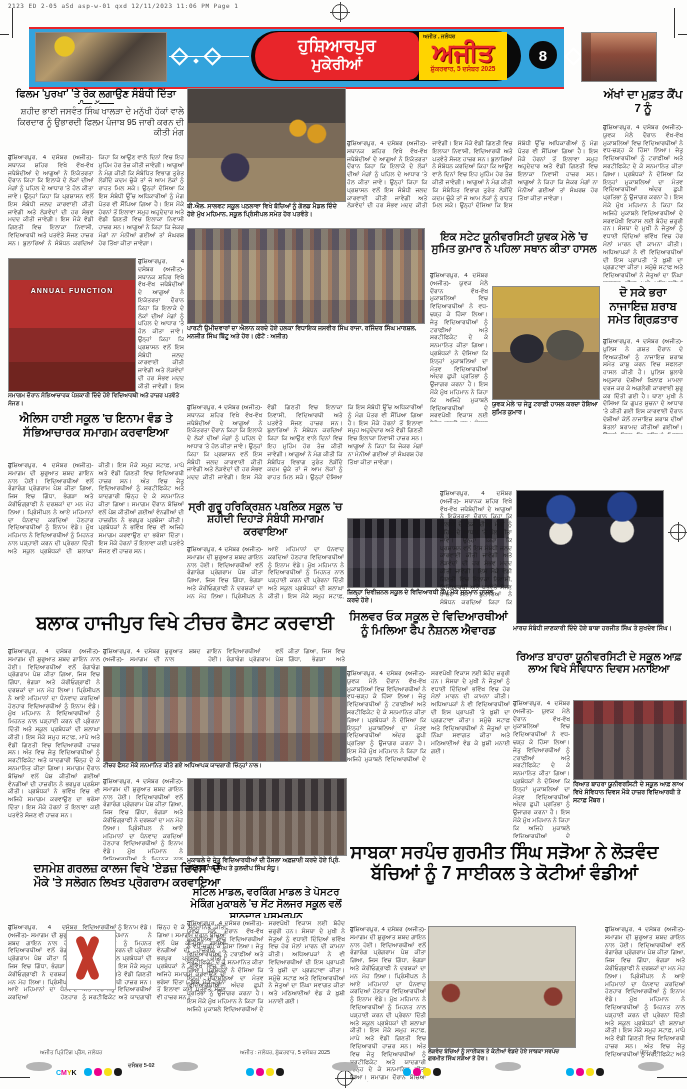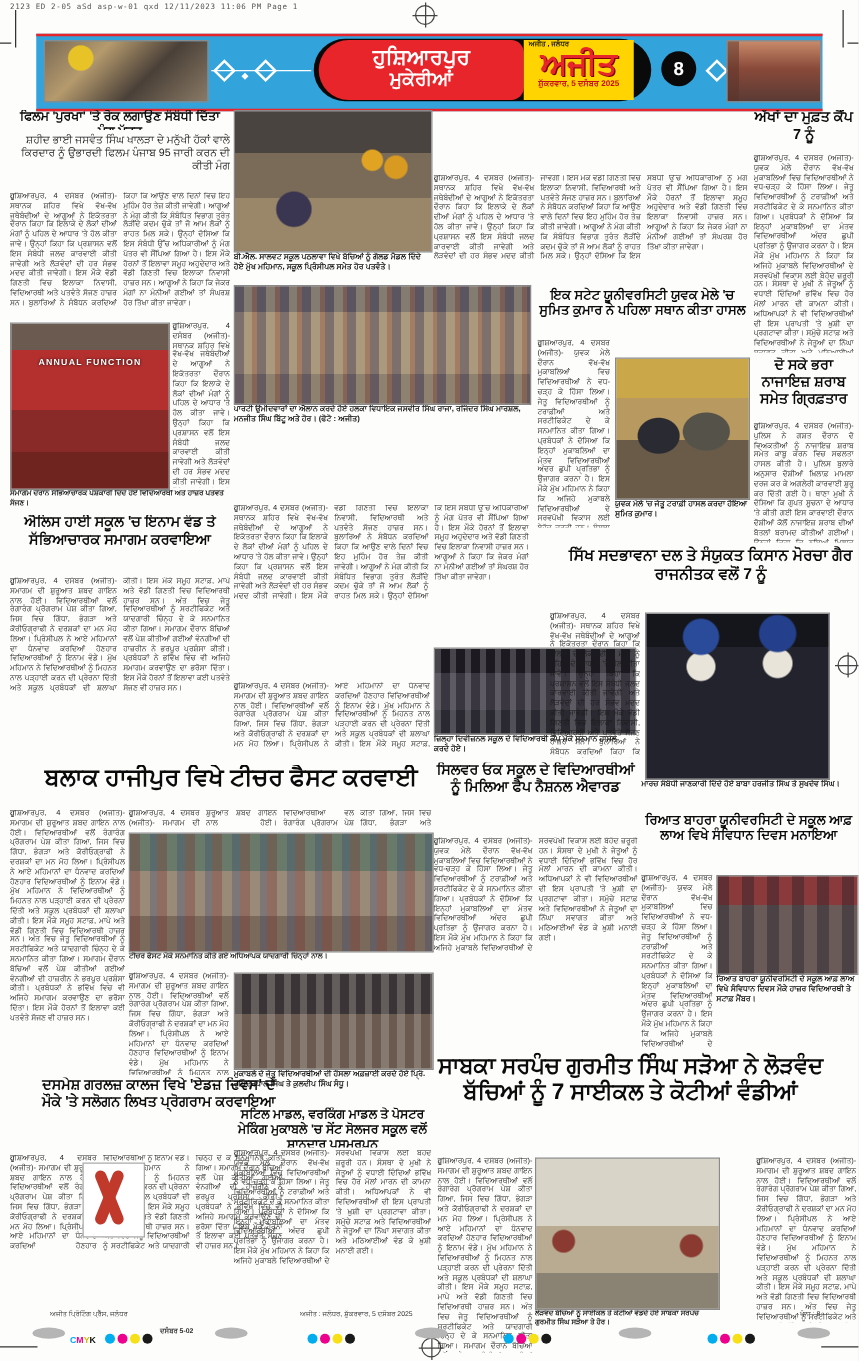--- a/index.html
+++ b/index.html
@@ -95,21 +95,21 @@
   <div class="abs regmark" style="left:332px;top:4px;"></div>
   <div class="abs regmark" style="left:670px;top:524px;"></div>
   <div class="abs regmark" style="left:337px;top:1070px;"></div>
   <div class="abs crop" style="left:12px;top:8px;width:1px;height:30px;"></div>
   <div class="abs crop" style="left:0;top:34px;width:9px;height:1px;"></div>
   <div class="abs crop" style="left:674px;top:8px;width:1px;height:30px;"></div>
   <div class="abs crop" style="left:678px;top:34px;width:9px;height:1px;"></div>
   <div class="abs crop" style="left:0;top:1077px;width:30px;height:1px;"></div>
   <div class="abs crop" style="left:657px;top:1077px;width:30px;height:1px;"></div>
 
-  <div class="abs mast" style="left:29px;top:27px;width:629px;height:58px;">
+  <div class="abs mast" style="left:29px;top:27px;width:535px;height:58px;">
     <div class="abs ph ph-street" style="left:6px;top:3px;width:130px;height:48px;"></div>
     <div class="abs" style="left:140px;top:3px;width:80px;height:48px;">
       <span class="dline"></span>
       <span class="dmd" style="margin-top:18px;"></span><span class="dmd s" style="margin-top:21px;"></span><span class="dmd" style="margin-top:18px;"></span>
     </div>
     <div class="abs" style="left:222px;top:2px;width:270px;height:50px;background:#0a0a0a;border-radius:25px;"></div>
     <div class="abs redpill" style="left:226px;top:3px;width:164px;height:48px;">
       <div style="font-size:17px;margin-top:5px;">ਹੁਸ਼ਿਆਰਪੁਰ</div>
       <div style="font-size:15px;">ਮੁਕੇਰੀਆਂ</div>
     </div>
@@ -152,26 +152,26 @@
   <div class="abs b cols3" style="left:187px;top:404px;width:236px;height:94px;">ਹੁਸ਼ਿਆਰਪੁਰ, 4 ਦਸੰਬਰ (ਅਜੀਤ)- ਸਥਾਨਕ ਸ਼ਹਿਰ ਵਿਖੇ ਵੱਖ-ਵੱਖ ਜਥੇਬੰਦੀਆਂ ਦੇ ਆਗੂਆਂ ਨੇ ਇਕੱਤਰਤਾ ਦੌਰਾਨ ਕਿਹਾ ਕਿ ਇਲਾਕੇ ਦੇ ਲੋਕਾਂ ਦੀਆਂ ਮੰਗਾਂ ਨੂੰ ਪਹਿਲ ਦੇ ਆਧਾਰ 'ਤੇ ਹੱਲ ਕੀਤਾ ਜਾਵੇ। ਉਨ੍ਹਾਂ ਕਿਹਾ ਕਿ ਪ੍ਰਸ਼ਾਸਨ ਵਲੋਂ ਇਸ ਸੰਬੰਧੀ ਜਲਦ ਕਾਰਵਾਈ ਕੀਤੀ ਜਾਵੇਗੀ ਅਤੇ ਲੋੜਵੰਦਾਂ ਦੀ ਹਰ ਸੰਭਵ ਮਦਦ ਕੀਤੀ ਜਾਵੇਗੀ। ਇਸ ਮੌਕੇ ਵੱਡੀ ਗਿਣਤੀ ਵਿਚ ਇਲਾਕਾ ਨਿਵਾਸੀ, ਵਿਦਿਆਰਥੀ ਅਤੇ ਪਤਵੰਤੇ ਸੱਜਣ ਹਾਜ਼ਰ ਸਨ। ਬੁਲਾਰਿਆਂ ਨੇ ਸੰਬੋਧਨ ਕਰਦਿਆਂ ਕਿਹਾ ਕਿ ਆਉਣ ਵਾਲੇ ਦਿਨਾਂ ਵਿਚ ਇਹ ਮੁਹਿੰਮ ਹੋਰ ਤੇਜ਼ ਕੀਤੀ ਜਾਵੇਗੀ। ਆਗੂਆਂ ਨੇ ਮੰਗ ਕੀਤੀ ਕਿ ਸੰਬੰਧਿਤ ਵਿਭਾਗ ਤੁਰੰਤ ਲੋੜੀਂਦੇ ਕਦਮ ਚੁੱਕੇ ਤਾਂ ਜੋ ਆਮ ਲੋਕਾਂ ਨੂੰ ਰਾਹਤ ਮਿਲ ਸਕੇ। ਉਨ੍ਹਾਂ ਦੱਸਿਆ ਕਿ ਇਸ ਸੰਬੰਧੀ ਉੱਚ ਅਧਿਕਾਰੀਆਂ ਨੂੰ ਮੰਗ ਪੱਤਰ ਵੀ ਸੌਂਪਿਆ ਗਿਆ ਹੈ। ਇਸ ਮੌਕੇ ਹੋਰਨਾਂ ਤੋਂ ਇਲਾਵਾ ਸਮੂਹ ਅਹੁਦੇਦਾਰ ਅਤੇ ਵੱਡੀ ਗਿਣਤੀ ਵਿਚ ਇਲਾਕਾ ਨਿਵਾਸੀ ਹਾਜ਼ਰ ਸਨ। ਆਗੂਆਂ ਨੇ ਕਿਹਾ ਕਿ ਜੇਕਰ ਮੰਗਾਂ ਨਾ ਮੰਨੀਆਂ ਗਈਆਂ ਤਾਂ ਸੰਘਰਸ਼ ਹੋਰ ਤਿੱਖਾ ਕੀਤਾ ਜਾਵੇਗਾ।</div>
 
   <div class="abs h" style="left:430px;top:230px;width:168px;height:40px;font-size:10.5px;">ਇਕ ਸਟੇਟ ਯੂਨੀਵਰਸਿਟੀ ਯੁਵਕ ਮੇਲੇ 'ਚ ਸੁਮਿਤ ਕੁਮਾਰ ਨੇ ਪਹਿਲਾ ਸਥਾਨ ਕੀਤਾ ਹਾਸਲ</div>
   <div class="abs b" style="left:430px;top:272px;width:58px;height:150px;">ਹੁਸ਼ਿਆਰਪੁਰ, 4 ਦਸੰਬਰ (ਅਜੀਤ)- ਯੁਵਕ ਮੇਲੇ ਦੌਰਾਨ ਵੱਖ-ਵੱਖ ਮੁਕਾਬਲਿਆਂ ਵਿਚ ਵਿਦਿਆਰਥੀਆਂ ਨੇ ਵਧ-ਚੜ੍ਹ ਕੇ ਹਿੱਸਾ ਲਿਆ। ਜੇਤੂ ਵਿਦਿਆਰਥੀਆਂ ਨੂੰ ਟਰਾਫ਼ੀਆਂ ਅਤੇ ਸਰਟੀਫਿਕੇਟ ਦੇ ਕੇ ਸਨਮਾਨਿਤ ਕੀਤਾ ਗਿਆ। ਪ੍ਰਬੰਧਕਾਂ ਨੇ ਦੱਸਿਆ ਕਿ ਇਨ੍ਹਾਂ ਮੁਕਾਬਲਿਆਂ ਦਾ ਮੰਤਵ ਵਿਦਿਆਰਥੀਆਂ ਅੰਦਰ ਛੁਪੀ ਪ੍ਰਤਿਭਾ ਨੂੰ ਉਜਾਗਰ ਕਰਨਾ ਹੈ। ਇਸ ਮੌਕੇ ਮੁੱਖ ਮਹਿਮਾਨ ਨੇ ਕਿਹਾ ਕਿ ਅਜਿਹੇ ਮੁਕਾਬਲੇ ਵਿਦਿਆਰਥੀਆਂ ਦੇ ਸਰਵਪੱਖੀ ਵਿਕਾਸ ਲਈ ਬੇਹੱਦ ਜ਼ਰੂਰੀ ਹਨ। ਸੰਸਥਾ ਦੇ ਮੁਖੀ ਨੇ ਜੇਤੂਆਂ ਨੂੰ ਵਧਾਈ ਦਿੰਦਿਆਂ ਭਵਿੱਖ ਵਿਚ ਹੋਰ ਮੱਲਾਂ ਮਾਰਨ ਦੀ ਕਾਮਨਾ ਕੀਤੀ। ਅਧਿਆਪਕਾਂ ਨੇ ਵੀ ਵਿਦਿਆਰਥੀਆਂ ਦੀ ਇਸ ਪ੍ਰਾਪਤੀ 'ਤੇ ਖ਼ੁਸ਼ੀ ਦਾ ਪ੍ਰਗਟਾਵਾ ਕੀਤਾ। ਸਮੁੱਚੇ ਸਟਾਫ਼ ਅਤੇ ਵਿਦਿਆਰਥੀਆਂ ਨੇ ਜੇਤੂਆਂ ਦਾ ਨਿੱਘਾ ਸਵਾਗਤ ਕੀਤਾ ਅਤੇ ਮਠਿਆਈਆਂ ਵੰਡ ਕੇ ਖ਼ੁਸ਼ੀ ਮਨਾਈ ਗਈ।</div>
   <div class="abs ph ph-trophy" style="left:492px;top:286px;width:106px;height:112px;"></div>
   <div class="abs c" style="left:492px;top:400px;width:106px;height:22px;">ਯੁਵਕ ਮੇਲੇ 'ਚ ਜੇਤੂ ਟਰਾਫ਼ੀ ਹਾਸਲ ਕਰਦਾ ਹੋਇਆ ਸੁਮਿਤ ਕੁਮਾਰ।</div>
 
   <div class="abs h" style="left:8px;top:412px;width:176px;height:48px;font-size:11.5px;">ਐਲਿਸ ਹਾਈ ਸਕੂਲ 'ਚ ਇਨਾਮ ਵੰਡ ਤੇ ਸੱਭਿਆਚਾਰਕ ਸਮਾਗਮ ਕਰਵਾਇਆ</div>
   <div class="abs b cols2" style="left:8px;top:462px;width:176px;height:146px;">ਹੁਸ਼ਿਆਰਪੁਰ, 4 ਦਸੰਬਰ (ਅਜੀਤ)- ਸਮਾਗਮ ਦੀ ਸ਼ੁਰੂਆਤ ਸ਼ਬਦ ਗਾਇਨ ਨਾਲ ਹੋਈ। ਵਿਦਿਆਰਥੀਆਂ ਵਲੋਂ ਰੰਗਾਰੰਗ ਪ੍ਰੋਗਰਾਮ ਪੇਸ਼ ਕੀਤਾ ਗਿਆ, ਜਿਸ ਵਿਚ ਗਿੱਧਾ, ਭੰਗੜਾ ਅਤੇ ਕੋਰੀਓਗ੍ਰਾਫੀ ਨੇ ਦਰਸ਼ਕਾਂ ਦਾ ਮਨ ਮੋਹ ਲਿਆ। ਪ੍ਰਿੰਸੀਪਲ ਨੇ ਆਏ ਮਹਿਮਾਨਾਂ ਦਾ ਧੰਨਵਾਦ ਕਰਦਿਆਂ ਹੋਣਹਾਰ ਵਿਦਿਆਰਥੀਆਂ ਨੂੰ ਇਨਾਮ ਵੰਡੇ। ਮੁੱਖ ਮਹਿਮਾਨ ਨੇ ਵਿਦਿਆਰਥੀਆਂ ਨੂੰ ਮਿਹਨਤ ਨਾਲ ਪੜ੍ਹਾਈ ਕਰਨ ਦੀ ਪ੍ਰੇਰਨਾ ਦਿੱਤੀ ਅਤੇ ਸਕੂਲ ਪ੍ਰਬੰਧਕਾਂ ਦੀ ਸ਼ਲਾਘਾ ਕੀਤੀ। ਇਸ ਮੌਕੇ ਸਮੂਹ ਸਟਾਫ਼, ਮਾਪੇ ਅਤੇ ਵੱਡੀ ਗਿਣਤੀ ਵਿਚ ਵਿਦਿਆਰਥੀ ਹਾਜ਼ਰ ਸਨ। ਅੰਤ ਵਿਚ ਜੇਤੂ ਵਿਦਿਆਰਥੀਆਂ ਨੂੰ ਸਰਟੀਫਿਕੇਟ ਅਤੇ ਯਾਦਗਾਰੀ ਚਿੰਨ੍ਹ ਦੇ ਕੇ ਸਨਮਾਨਿਤ ਕੀਤਾ ਗਿਆ। ਸਮਾਗਮ ਦੌਰਾਨ ਬੱਚਿਆਂ ਵਲੋਂ ਪੇਸ਼ ਕੀਤੀਆਂ ਗਈਆਂ ਵੰਨਗੀਆਂ ਦੀ ਹਾਜ਼ਰੀਨ ਨੇ ਭਰਪੂਰ ਪ੍ਰਸ਼ੰਸਾ ਕੀਤੀ। ਪ੍ਰਬੰਧਕਾਂ ਨੇ ਭਵਿੱਖ ਵਿਚ ਵੀ ਅਜਿਹੇ ਸਮਾਗਮ ਕਰਵਾਉਣ ਦਾ ਭਰੋਸਾ ਦਿੱਤਾ। ਇਸ ਮੌਕੇ ਹੋਰਨਾਂ ਤੋਂ ਇਲਾਵਾ ਕਈ ਪਤਵੰਤੇ ਸੱਜਣ ਵੀ ਹਾਜ਼ਰ ਸਨ।</div>
 
+  <div class="abs h" style="left:187px;top:500px;width:157px;height:44px;font-size:10.5px;">ਸ੍ਰੀ ਗੁਰੂ ਹਰਿਕ੍ਰਿਸ਼ਨ ਪਬਲਿਕ ਸਕੂਲ 'ਚ ਸ਼ਹੀਦੀ ਦਿਹਾੜੇ ਸੰਬੰਧੀ ਸਮਾਗਮ ਕਰਵਾਇਆ</div>
   <div class="abs b cols2" style="left:187px;top:546px;width:157px;height:62px;">ਹੁਸ਼ਿਆਰਪੁਰ, 4 ਦਸੰਬਰ (ਅਜੀਤ)- ਸਮਾਗਮ ਦੀ ਸ਼ੁਰੂਆਤ ਸ਼ਬਦ ਗਾਇਨ ਨਾਲ ਹੋਈ। ਵਿਦਿਆਰਥੀਆਂ ਵਲੋਂ ਰੰਗਾਰੰਗ ਪ੍ਰੋਗਰਾਮ ਪੇਸ਼ ਕੀਤਾ ਗਿਆ, ਜਿਸ ਵਿਚ ਗਿੱਧਾ, ਭੰਗੜਾ ਅਤੇ ਕੋਰੀਓਗ੍ਰਾਫੀ ਨੇ ਦਰਸ਼ਕਾਂ ਦਾ ਮਨ ਮੋਹ ਲਿਆ। ਪ੍ਰਿੰਸੀਪਲ ਨੇ ਆਏ ਮਹਿਮਾਨਾਂ ਦਾ ਧੰਨਵਾਦ ਕਰਦਿਆਂ ਹੋਣਹਾਰ ਵਿਦਿਆਰਥੀਆਂ ਨੂੰ ਇਨਾਮ ਵੰਡੇ। ਮੁੱਖ ਮਹਿਮਾਨ ਨੇ ਵਿਦਿਆਰਥੀਆਂ ਨੂੰ ਮਿਹਨਤ ਨਾਲ ਪੜ੍ਹਾਈ ਕਰਨ ਦੀ ਪ੍ਰੇਰਨਾ ਦਿੱਤੀ ਅਤੇ ਸਕੂਲ ਪ੍ਰਬੰਧਕਾਂ ਦੀ ਸ਼ਲਾਘਾ ਕੀਤੀ। ਇਸ ਮੌਕੇ ਸਮੂਹ ਸਟਾਫ਼, ਮਾਪੇ ਅਤੇ ਵੱਡੀ ਗਿਣਤੀ ਵਿਚ ਵਿਦਿਆਰਥੀ ਹਾਜ਼ਰ ਸਨ। ਅੰਤ ਵਿਚ ਜੇਤੂ ਵਿਦਿਆਰਥੀਆਂ ਨੂੰ ਸਰਟੀਫਿਕੇਟ ਅਤੇ ਯਾਦਗਾਰੀ ਚਿੰਨ੍ਹ ਦੇ ਕੇ ਸਨਮਾਨਿਤ ਕੀਤਾ ਗਿਆ। ਸਮਾਗਮ ਦੌਰਾਨ ਬੱਚਿਆਂ ਵਲੋਂ ਪੇਸ਼ ਕੀਤੀਆਂ ਗਈਆਂ ਵੰਨਗੀਆਂ ਦੀ ਹਾਜ਼ਰੀਨ ਨੇ ਭਰਪੂਰ ਪ੍ਰਸ਼ੰਸਾ ਕੀਤੀ। ਪ੍ਰਬੰਧਕਾਂ ਨੇ ਭਵਿੱਖ ਵਿਚ ਵੀ ਅਜਿਹੇ ਸਮਾਗਮ ਕਰਵਾਉਣ ਦਾ ਭਰੋਸਾ ਦਿੱਤਾ। ਇਸ ਮੌਕੇ ਹੋਰਨਾਂ ਤੋਂ ਇਲਾਵਾ ਕਈ ਪਤਵੰਤੇ ਸੱਜਣ ਵੀ ਹਾਜ਼ਰ ਸਨ।</div>
 
   <div class="abs ph ph-stage" style="left:347px;top:518px;width:160px;height:68px;"></div>
   <div class="abs c" style="left:347px;top:588px;width:160px;height:20px;">ਜ਼ਿਲ੍ਹਾ ਦਿਵੀਜ਼ਨਲ ਸਕੂਲ ਦੇ ਵਿਦਿਆਰਥੀ ਕੈਂਪ ਮੌਕੇ ਸਨਮਾਨ ਹਾਸਲ ਕਰਦੇ ਹੋਏ।</div>
 
-  <div class="abs h" style="left:452px;top:437px;width:233px;height:50px;font-size:12.5px;">ਸਿੱਖ ਸਦਭਾਵਨਾ ਦਲ ਤੇ ਸੰਯੁਕਤ ਕਿਸਾਨ ਮੋਰਚਾ ਗੈਰ ਰਾਜਨੀਤਕ ਵਲੋਂ 7 ਨੂੰ</div>
   <div class="abs b" style="left:440px;top:490px;width:72px;height:116px;">ਹੁਸ਼ਿਆਰਪੁਰ, 4 ਦਸੰਬਰ (ਅਜੀਤ)- ਸਥਾਨਕ ਸ਼ਹਿਰ ਵਿਖੇ ਵੱਖ-ਵੱਖ ਜਥੇਬੰਦੀਆਂ ਦੇ ਆਗੂਆਂ ਨੇ ਇਕੱਤਰਤਾ ਦੌਰਾਨ ਕਿਹਾ ਕਿ ਇਲਾਕੇ ਦੇ ਲੋਕਾਂ ਦੀਆਂ ਮੰਗਾਂ ਨੂੰ ਪਹਿਲ ਦੇ ਆਧਾਰ 'ਤੇ ਹੱਲ ਕੀਤਾ ਜਾਵੇ। ਉਨ੍ਹਾਂ ਕਿਹਾ ਕਿ ਪ੍ਰਸ਼ਾਸਨ ਵਲੋਂ ਇਸ ਸੰਬੰਧੀ ਜਲਦ ਕਾਰਵਾਈ ਕੀਤੀ ਜਾਵੇਗੀ ਅਤੇ ਲੋੜਵੰਦਾਂ ਦੀ ਹਰ ਸੰਭਵ ਮਦਦ ਕੀਤੀ ਜਾਵੇਗੀ। ਇਸ ਮੌਕੇ ਵੱਡੀ ਗਿਣਤੀ ਵਿਚ ਇਲਾਕਾ ਨਿਵਾਸੀ, ਵਿਦਿਆਰਥੀ ਅਤੇ ਪਤਵੰਤੇ ਸੱਜਣ ਹਾਜ਼ਰ ਸਨ। ਬੁਲਾਰਿਆਂ ਨੇ ਸੰਬੋਧਨ ਕਰਦਿਆਂ ਕਿਹਾ ਕਿ ਆਉਣ ਵਾਲੇ ਦਿਨਾਂ ਵਿਚ ਇਹ ਮੁਹਿੰਮ ਹੋਰ ਤੇਜ਼ ਕੀਤੀ ਜਾਵੇਗੀ। ਆਗੂਆਂ ਨੇ ਮੰਗ ਕੀਤੀ ਕਿ ਸੰਬੰਧਿਤ ਵਿਭਾਗ ਤੁਰੰਤ ਲੋੜੀਂਦੇ ਕਦਮ ਚੁੱਕੇ ਤਾਂ ਜੋ ਆਮ ਲੋਕਾਂ ਨੂੰ ਰਾਹਤ ਮਿਲ ਸਕੇ। ਉਨ੍ਹਾਂ ਦੱਸਿਆ ਕਿ ਇਸ ਸੰਬੰਧੀ ਉੱਚ ਅਧਿਕਾਰੀਆਂ ਨੂੰ ਮੰਗ ਪੱਤਰ ਵੀ ਸੌਂਪਿਆ ਗਿਆ ਹੈ। ਇਸ ਮੌਕੇ ਹੋਰਨਾਂ ਤੋਂ ਇਲਾਵਾ ਸਮੂਹ ਅਹੁਦੇਦਾਰ ਅਤੇ ਵੱਡੀ ਗਿਣਤੀ ਵਿਚ ਇਲਾਕਾ ਨਿਵਾਸੀ ਹਾਜ਼ਰ ਸਨ। ਆਗੂਆਂ ਨੇ ਕਿਹਾ ਕਿ ਜੇਕਰ ਮੰਗਾਂ ਨਾ ਮੰਨੀਆਂ ਗਈਆਂ ਤਾਂ ਸੰਘਰਸ਼ ਹੋਰ ਤਿੱਖਾ ਕੀਤਾ ਜਾਵੇਗਾ।</div>
   <div class="abs ph ph-sikhs" style="left:516px;top:490px;width:146px;height:132px;"></div>
   <div class="abs c" style="left:513px;top:624px;width:172px;height:24px;">ਮਾਰਚ ਸੰਬੰਧੀ ਜਾਣਕਾਰੀ ਦਿੰਦੇ ਹੋਏ ਬਾਬਾ ਹਰਜੀਤ ਸਿੰਘ ਤੇ ਸੁਖਦੇਵ ਸਿੰਘ।</div>
 
   <div class="abs h" style="left:25px;top:612px;width:320px;height:32px;font-size:19px;">ਬਲਾਕ ਹਾਜੀਪੁਰ ਵਿਖੇ ਟੀਚਰ ਫੈਸਟ ਕਰਵਾਈ</div>
   <div class="abs b" style="left:8px;top:648px;width:92px;height:212px;">ਹੁਸ਼ਿਆਰਪੁਰ, 4 ਦਸੰਬਰ (ਅਜੀਤ)- ਸਮਾਗਮ ਦੀ ਸ਼ੁਰੂਆਤ ਸ਼ਬਦ ਗਾਇਨ ਨਾਲ ਹੋਈ। ਵਿਦਿਆਰਥੀਆਂ ਵਲੋਂ ਰੰਗਾਰੰਗ ਪ੍ਰੋਗਰਾਮ ਪੇਸ਼ ਕੀਤਾ ਗਿਆ, ਜਿਸ ਵਿਚ ਗਿੱਧਾ, ਭੰਗੜਾ ਅਤੇ ਕੋਰੀਓਗ੍ਰਾਫੀ ਨੇ ਦਰਸ਼ਕਾਂ ਦਾ ਮਨ ਮੋਹ ਲਿਆ। ਪ੍ਰਿੰਸੀਪਲ ਨੇ ਆਏ ਮਹਿਮਾਨਾਂ ਦਾ ਧੰਨਵਾਦ ਕਰਦਿਆਂ ਹੋਣਹਾਰ ਵਿਦਿਆਰਥੀਆਂ ਨੂੰ ਇਨਾਮ ਵੰਡੇ। ਮੁੱਖ ਮਹਿਮਾਨ ਨੇ ਵਿਦਿਆਰਥੀਆਂ ਨੂੰ ਮਿਹਨਤ ਨਾਲ ਪੜ੍ਹਾਈ ਕਰਨ ਦੀ ਪ੍ਰੇਰਨਾ ਦਿੱਤੀ ਅਤੇ ਸਕੂਲ ਪ੍ਰਬੰਧਕਾਂ ਦੀ ਸ਼ਲਾਘਾ ਕੀਤੀ। ਇਸ ਮੌਕੇ ਸਮੂਹ ਸਟਾਫ਼, ਮਾਪੇ ਅਤੇ ਵੱਡੀ ਗਿਣਤੀ ਵਿਚ ਵਿਦਿਆਰਥੀ ਹਾਜ਼ਰ ਸਨ। ਅੰਤ ਵਿਚ ਜੇਤੂ ਵਿਦਿਆਰਥੀਆਂ ਨੂੰ ਸਰਟੀਫਿਕੇਟ ਅਤੇ ਯਾਦਗਾਰੀ ਚਿੰਨ੍ਹ ਦੇ ਕੇ ਸਨਮਾਨਿਤ ਕੀਤਾ ਗਿਆ। ਸਮਾਗਮ ਦੌਰਾਨ ਬੱਚਿਆਂ ਵਲੋਂ ਪੇਸ਼ ਕੀਤੀਆਂ ਗਈਆਂ ਵੰਨਗੀਆਂ ਦੀ ਹਾਜ਼ਰੀਨ ਨੇ ਭਰਪੂਰ ਪ੍ਰਸ਼ੰਸਾ ਕੀਤੀ। ਪ੍ਰਬੰਧਕਾਂ ਨੇ ਭਵਿੱਖ ਵਿਚ ਵੀ ਅਜਿਹੇ ਸਮਾਗਮ ਕਰਵਾਉਣ ਦਾ ਭਰੋਸਾ ਦਿੱਤਾ। ਇਸ ਮੌਕੇ ਹੋਰਨਾਂ ਤੋਂ ਇਲਾਵਾ ਕਈ ਪਤਵੰਤੇ ਸੱਜਣ ਵੀ ਹਾਜ਼ਰ ਸਨ।</div>
   <div class="abs b cols4" style="left:103px;top:648px;width:242px;height:16px;">ਹੁਸ਼ਿਆਰਪੁਰ, 4 ਦਸੰਬਰ (ਅਜੀਤ)- ਸਮਾਗਮ ਦੀ ਸ਼ੁਰੂਆਤ ਸ਼ਬਦ ਗਾਇਨ ਨਾਲ ਹੋਈ। ਵਿਦਿਆਰਥੀਆਂ ਵਲੋਂ ਰੰਗਾਰੰਗ ਪ੍ਰੋਗਰਾਮ ਪੇਸ਼ ਕੀਤਾ ਗਿਆ, ਜਿਸ ਵਿਚ ਗਿੱਧਾ, ਭੰਗੜਾ ਅਤੇ ਕੋਰੀਓਗ੍ਰਾਫੀ ਨੇ ਦਰਸ਼ਕਾਂ ਦਾ ਮਨ ਮੋਹ ਲਿਆ। ਪ੍ਰਿੰਸੀਪਲ ਨੇ ਆਏ ਮਹਿਮਾਨਾਂ ਦਾ ਧੰਨਵਾਦ ਕਰਦਿਆਂ ਹੋਣਹਾਰ ਵਿਦਿਆਰਥੀਆਂ ਨੂੰ ਇਨਾਮ ਵੰਡੇ। ਮੁੱਖ ਮਹਿਮਾਨ ਨੇ ਵਿਦਿਆਰਥੀਆਂ ਨੂੰ ਮਿਹਨਤ ਨਾਲ ਪੜ੍ਹਾਈ ਕਰਨ ਦੀ ਪ੍ਰੇਰਨਾ ਦਿੱਤੀ ਅਤੇ ਸਕੂਲ ਪ੍ਰਬੰਧਕਾਂ ਦੀ ਸ਼ਲਾਘਾ ਕੀਤੀ। ਇਸ ਮੌਕੇ ਸਮੂਹ ਸਟਾਫ਼, ਮਾਪੇ ਅਤੇ ਵੱਡੀ ਗਿਣਤੀ ਵਿਚ ਵਿਦਿਆਰਥੀ ਹਾਜ਼ਰ ਸਨ। ਅੰਤ ਵਿਚ ਜੇਤੂ ਵਿਦਿਆਰਥੀਆਂ ਨੂੰ ਸਰਟੀਫਿਕੇਟ ਅਤੇ ਯਾਦਗਾਰੀ ਚਿੰਨ੍ਹ ਦੇ ਕੇ ਸਨਮਾਨਿਤ ਕੀਤਾ ਗਿਆ। ਸਮਾਗਮ ਦੌਰਾਨ ਬੱਚਿਆਂ ਵਲੋਂ ਪੇਸ਼ ਕੀਤੀਆਂ ਗਈਆਂ ਵੰਨਗੀਆਂ ਦੀ ਹਾਜ਼ਰੀਨ ਨੇ ਭਰਪੂਰ ਪ੍ਰਸ਼ੰਸਾ ਕੀਤੀ। ਪ੍ਰਬੰਧਕਾਂ ਨੇ ਭਵਿੱਖ ਵਿਚ ਵੀ ਅਜਿਹੇ ਸਮਾਗਮ ਕਰਵਾਉਣ ਦਾ ਭਰੋਸਾ ਦਿੱਤਾ। ਇਸ ਮੌਕੇ ਹੋਰਨਾਂ ਤੋਂ ਇਲਾਵਾ ਕਈ ਪਤਵੰਤੇ ਸੱਜਣ ਵੀ ਹਾਜ਼ਰ ਸਨ।</div>
   <div class="abs ph ph-classroom" style="left:103px;top:666px;width:242px;height:94px;"></div>
   <div class="abs c" style="left:103px;top:762px;width:242px;height:14px;font-size:5.8px;">ਟੀਚਰ ਫੈਸਟ ਮੌਕੇ ਸਨਮਾਨਿਤ ਕੀਤੇ ਗਏ ਅਧਿਆਪਕ ਯਾਦਗਾਰੀ ਚਿੰਨ੍ਹਾਂ ਨਾਲ।</div>
   <div class="abs b" style="left:103px;top:778px;width:80px;height:82px;">ਹੁਸ਼ਿਆਰਪੁਰ, 4 ਦਸੰਬਰ (ਅਜੀਤ)- ਸਮਾਗਮ ਦੀ ਸ਼ੁਰੂਆਤ ਸ਼ਬਦ ਗਾਇਨ ਨਾਲ ਹੋਈ। ਵਿਦਿਆਰਥੀਆਂ ਵਲੋਂ ਰੰਗਾਰੰਗ ਪ੍ਰੋਗਰਾਮ ਪੇਸ਼ ਕੀਤਾ ਗਿਆ, ਜਿਸ ਵਿਚ ਗਿੱਧਾ, ਭੰਗੜਾ ਅਤੇ ਕੋਰੀਓਗ੍ਰਾਫੀ ਨੇ ਦਰਸ਼ਕਾਂ ਦਾ ਮਨ ਮੋਹ ਲਿਆ। ਪ੍ਰਿੰਸੀਪਲ ਨੇ ਆਏ ਮਹਿਮਾਨਾਂ ਦਾ ਧੰਨਵਾਦ ਕਰਦਿਆਂ ਹੋਣਹਾਰ ਵਿਦਿਆਰਥੀਆਂ ਨੂੰ ਇਨਾਮ ਵੰਡੇ। ਮੁੱਖ ਮਹਿਮਾਨ ਨੇ ਵਿਦਿਆਰਥੀਆਂ ਨੂੰ ਮਿਹਨਤ ਨਾਲ ਪੜ੍ਹਾਈ ਕਰਨ ਦੀ ਪ੍ਰੇਰਨਾ ਦਿੱਤੀ ਅਤੇ ਸਕੂਲ ਪ੍ਰਬੰਧਕਾਂ ਦੀ ਸ਼ਲਾਘਾ ਕੀਤੀ। ਇਸ ਮੌਕੇ ਸਮੂਹ ਸਟਾਫ਼, ਮਾਪੇ ਅਤੇ ਵੱਡੀ ਗਿਣਤੀ ਵਿਚ ਵਿਦਿਆਰਥੀ ਹਾਜ਼ਰ ਸਨ। ਅੰਤ ਵਿਚ ਜੇਤੂ ਵਿਦਿਆਰਥੀਆਂ ਨੂੰ ਸਰਟੀਫਿਕੇਟ ਅਤੇ ਯਾਦਗਾਰੀ ਚਿੰਨ੍ਹ ਦੇ ਕੇ ਸਨਮਾਨਿਤ ਕੀਤਾ ਗਿਆ। ਸਮਾਗਮ ਦੌਰਾਨ ਬੱਚਿਆਂ ਵਲੋਂ ਪੇਸ਼ ਕੀਤੀਆਂ ਗਈਆਂ ਵੰਨਗੀਆਂ ਦੀ ਹਾਜ਼ਰੀਨ ਨੇ ਭਰਪੂਰ ਪ੍ਰਸ਼ੰਸਾ ਕੀਤੀ। ਪ੍ਰਬੰਧਕਾਂ ਨੇ ਭਵਿੱਖ ਵਿਚ ਵੀ ਅਜਿਹੇ ਸਮਾਗਮ ਕਰਵਾਉਣ ਦਾ ਭਰੋਸਾ ਦਿੱਤਾ। ਇਸ ਮੌਕੇ ਹੋਰਨਾਂ ਤੋਂ ਇਲਾਵਾ ਕਈ ਪਤਵੰਤੇ ਸੱਜਣ ਵੀ ਹਾਜ਼ਰ ਸਨ।</div>

